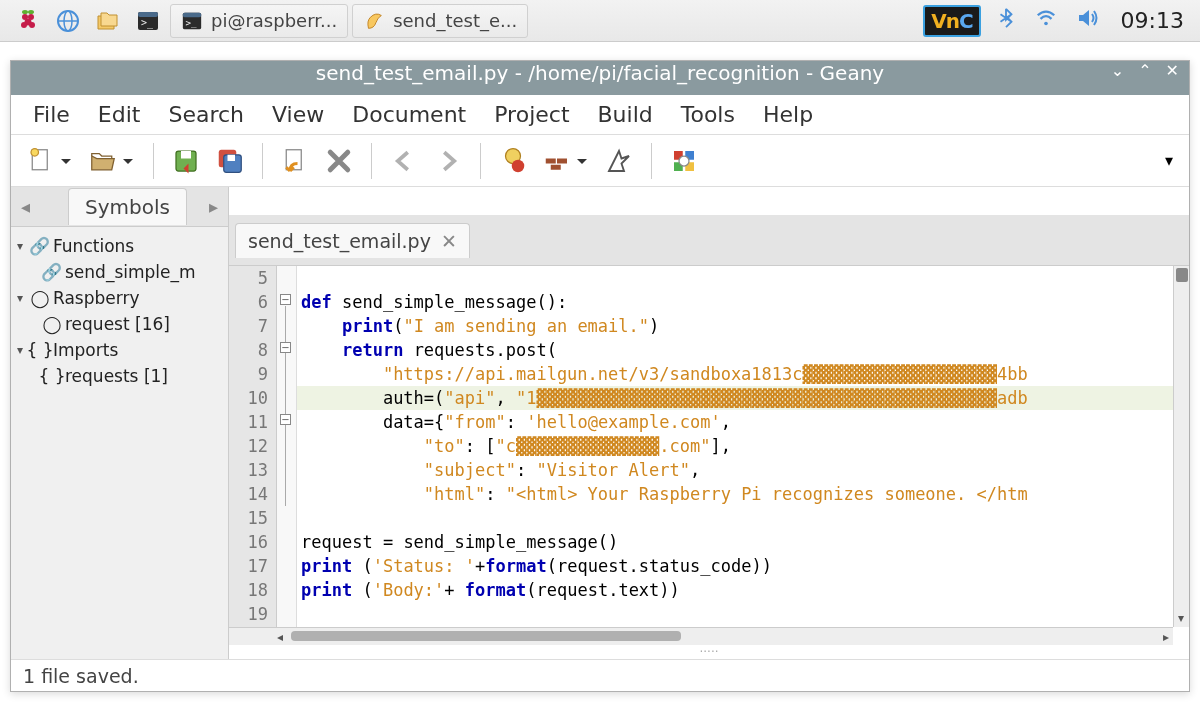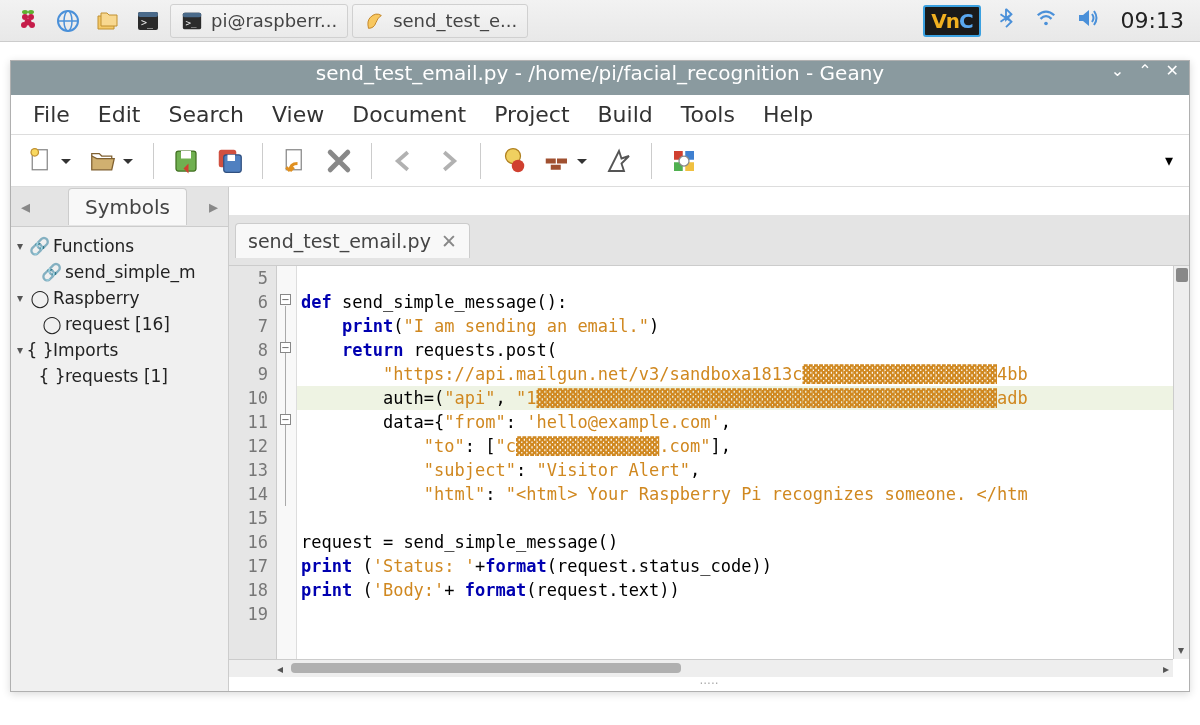--- a/index.html
+++ b/index.html
@@ -355,13 +355,16 @@
         <div class="hscroll">
             <div class="arrowl">◂</div>
             <div class="thumb"></div>
             <div class="arrowr">▸</div>
           </div>
       </div>
       <div class="dots">·····</div>
     </div>
   </div>
 
+  <div class="statusbar">
+    <span>1 file saved.</span>
+  </div>
 </div>
 
 </body></html>

